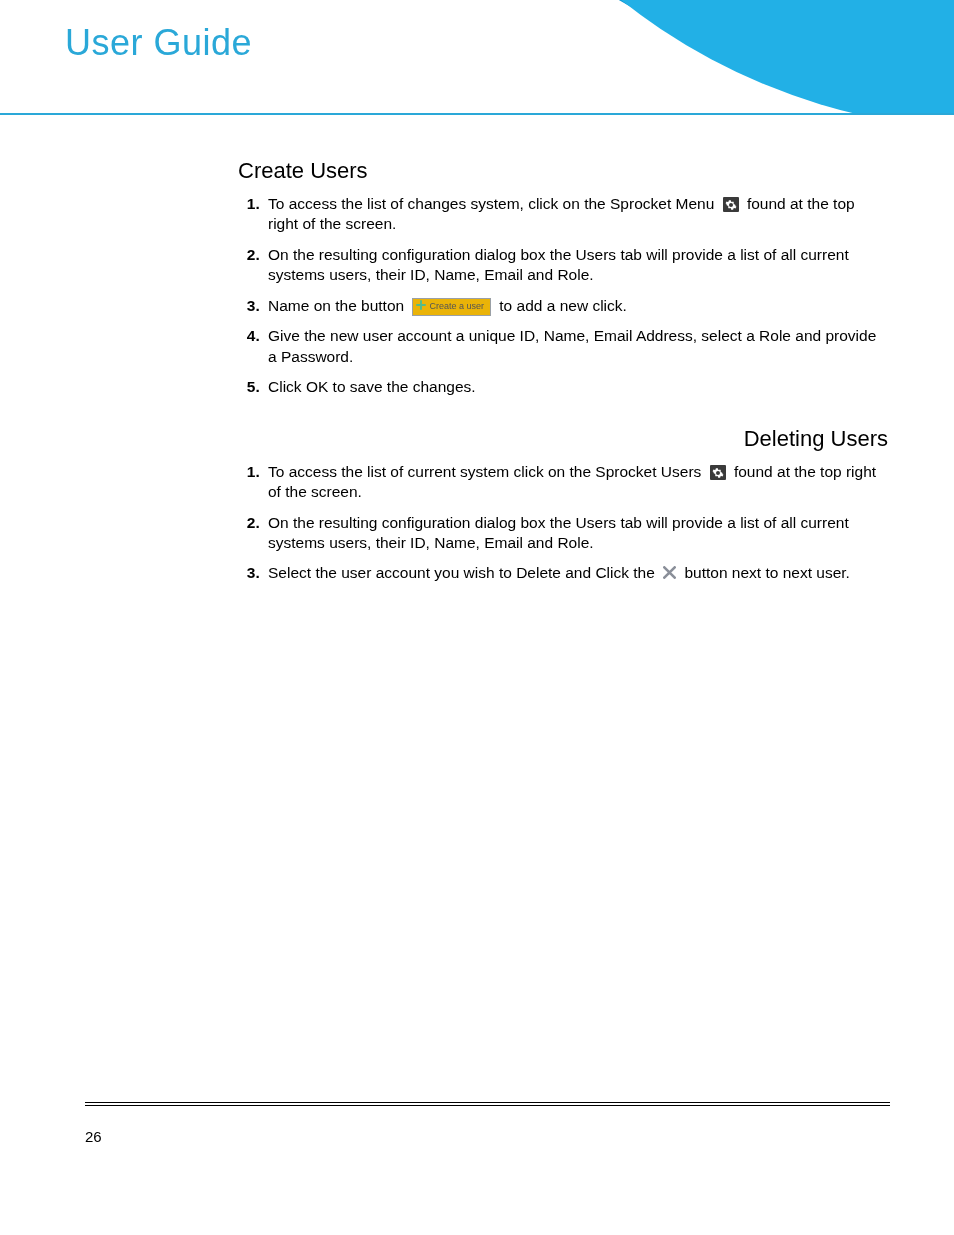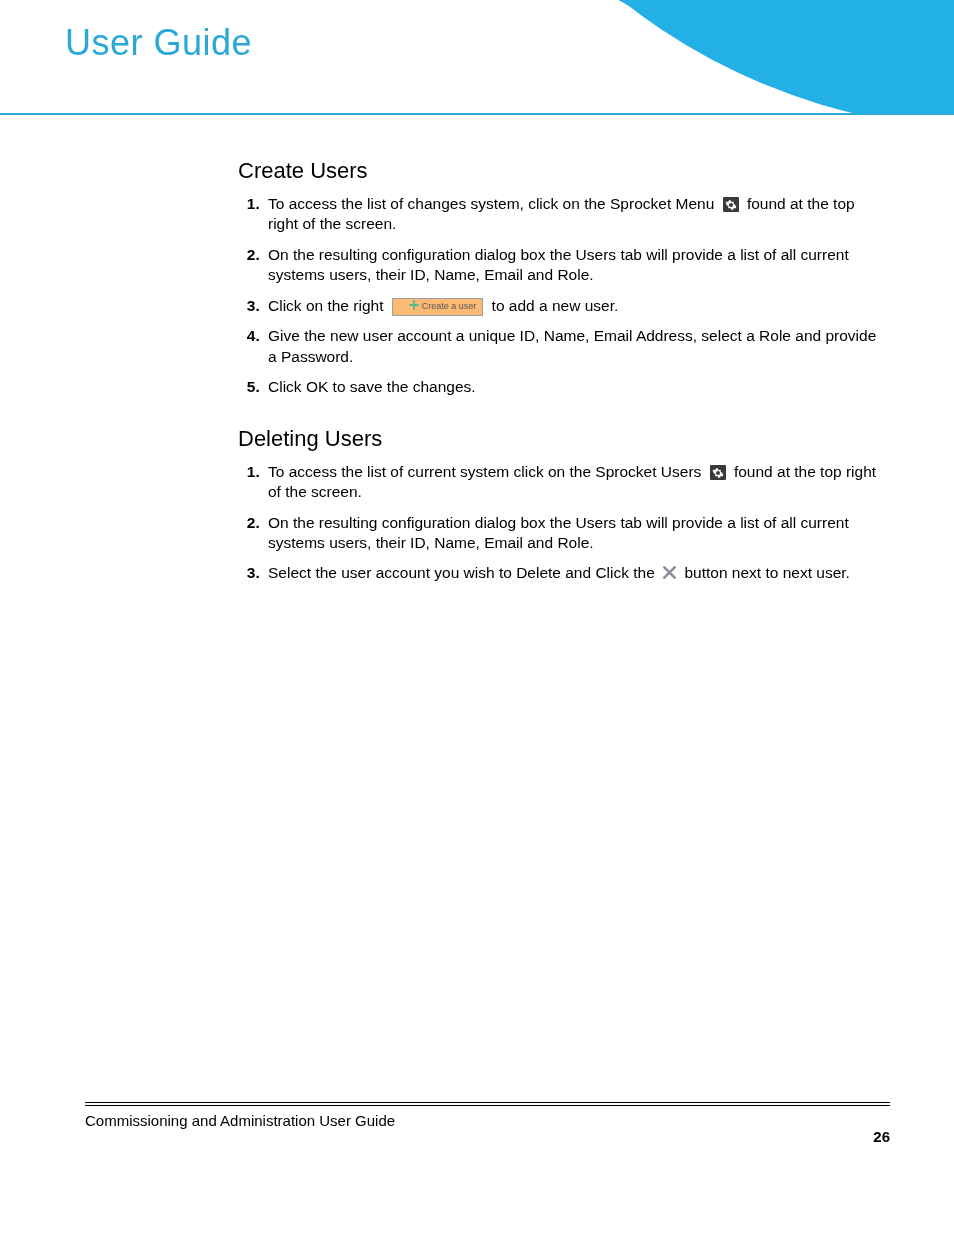--- a/index.html
+++ b/index.html
@@ -69,20 +69,21 @@
     color: #000;
   }
   h2.section {
     font-size: 22px;
     font-weight: normal;
     margin: 0 0 10px 0;
     color: #000;
   }
   h2.section.second {
     margin-top: 28px;
+    text-align: right;
   }
   ol {
     margin: 0;
     padding-left: 26px;
     font-size: 15.5px;
     line-height: 1.32;
   }
   ol li {
     margin-bottom: 10px;
     padding-left: 4px;
@@ -104,23 +105,23 @@
   }
   .sprocket-icon svg {
     position: absolute;
     left: 2px;
     top: 1.5px;
   }
   .create-user-btn {
     display: inline-block;
     vertical-align: middle;
     border: 1px solid #9aa0a6;
-    background: #fdba74;
+    background: #eab308;
     font-size: 9px;
-    padding: 1px 6px 1px 16px;
+    padding: 1px 6px 1px 3px;
     margin: 0 4px;
     color: #555;
     line-height: 13px;
   }
   .create-user-btn .plus {
     display: inline-block;
     vertical-align: middle;
     margin-right: 3px;
   }
   .delete-x {
@@ -143,21 +144,21 @@
   .footer-line2 {
     height: 1px;
     background: #000;
     margin-bottom: 6px;
   }
   .footer-row {
     display: flex;
     justify-content: space-between;
     font-size: 15px;
   }
-  .footer-row .pn { font-weight: bold; margin-top: 16px; }
+  .footer-row .pn { font-weight: normal; margin-top: 16px; }
 </style>
 </head>
 <body>
 
 <div class="header">
   <div class="swoosh swoosh1"></div>
   <div class="swoosh swoosh2"></div>
   <div class="swoosh swoosh3"></div>
   <div class="swoosh swoosh4"></div>
   <div class="header-title">User Guide</div>
@@ -174,29 +175,29 @@
         <svg width="12" height="12" viewBox="0 0 24 24">
             <path fill="#fff" d="M12 8a4 4 0 100 8 4 4 0 000-8zm9 4a9 9 0 01-.2 1.9l2.1 1.6-2 3.5-2.5-1a7.6 7.6 0 01-1.7 1l-.4 2.6h-4l-.4-2.6a7.6 7.6 0 01-1.7-1l-2.5 1-2-3.5 2.1-1.6A9 9 0 013 12a9 9 0 01.2-1.9L1.1 8.5l2-3.5 2.5 1a7.6 7.6 0 011.7-1L7.7 2.4h4l.4 2.6a7.6 7.6 0 011.7 1l2.5-1 2 3.5-2.1 1.6A9 9 0 0121 12z"></path>
           </svg>
       </span>
       <span> found at the top right of the screen.</span>
     </li>
     <li>
       <span>On the resulting configuration dialog box the Users tab will provide a list of all current systems users, their ID, Name, Email and Role.</span>
     </li>
     <li>
-      <span>Click on the right </span>
+      <span>Name on the button </span>
       <span class="create-user-btn">
         <span class="plus">
           <svg width="10" height="10" viewBox="0 0 10 10">
               <path d="M5 1v8M1 5h8" stroke="#5b8" stroke-width="2" stroke-linecap="round"></path>
             </svg>
         </span><span>Create a user</span>
       </span>
-      <span> to add a new user.</span>
+      <span> to add a new click.</span>
     </li>
     <li>
       <span>Give the new user account a unique ID, Name, Email Address, select a Role and provide a Password.</span>
     </li>
     <li>
       <span>Click OK to save the changes.</span>
     </li>
   </ol>
 
   <h2 class="section second">Deleting Users</h2>
@@ -223,16 +224,15 @@
       <span> button next to next user.</span>
     </li>
   </ol>
 
 </div>
 
 <div class="footer">
   <div class="footer-line1"></div>
   <div class="footer-line2"></div>
   <div class="footer-row">
-    <span>Commissioning and Administration User Guide</span>
     <span class="pn">26</span>
   </div>
 </div>
 
 </body></html>

